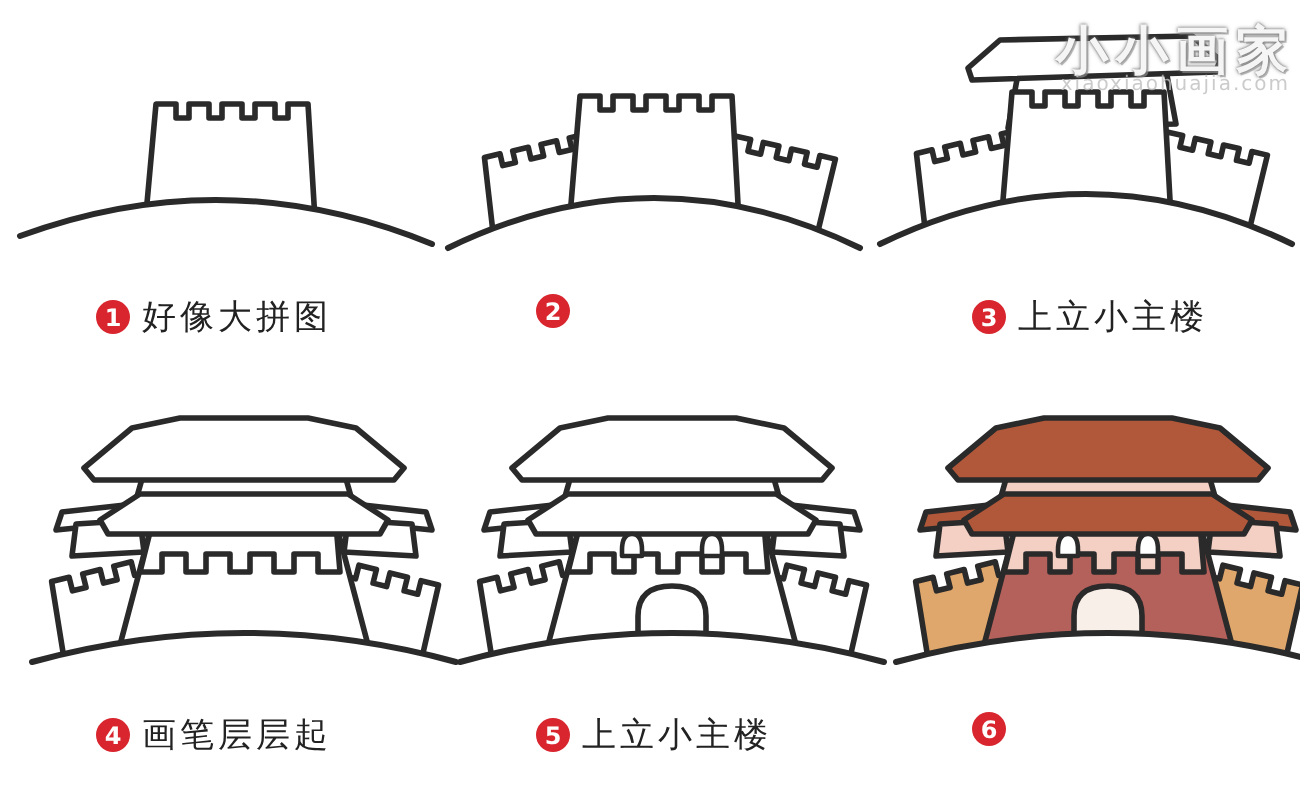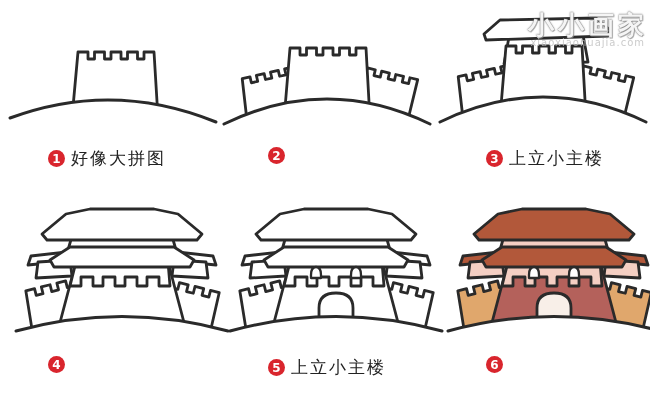--- a/index.html
+++ b/index.html
@@ -157,20 +157,21 @@
 </div>
 <div class="caption" style="left:268px;top:147px;">
   <span class="badge">2</span>
 </div>
 <div class="caption" style="left:486px;top:147px;">
   <span class="badge">3</span>
   <span class="cap-text">上立小主楼</span>
 </div>
 <div class="caption" style="left:48px;top:356px;">
   <span class="badge">4</span>
+  <span class="cap-text">画笔层层起</span>
 </div>
 <div class="caption" style="left:268px;top:356px;">
   <span class="badge">5</span>
   <span class="cap-text">上立小主楼</span>
 </div>
 <div class="caption" style="left:486px;top:356px;">
   <span class="badge">6</span>
 </div>
 
 <div class="wm-title">小小画家</div>

